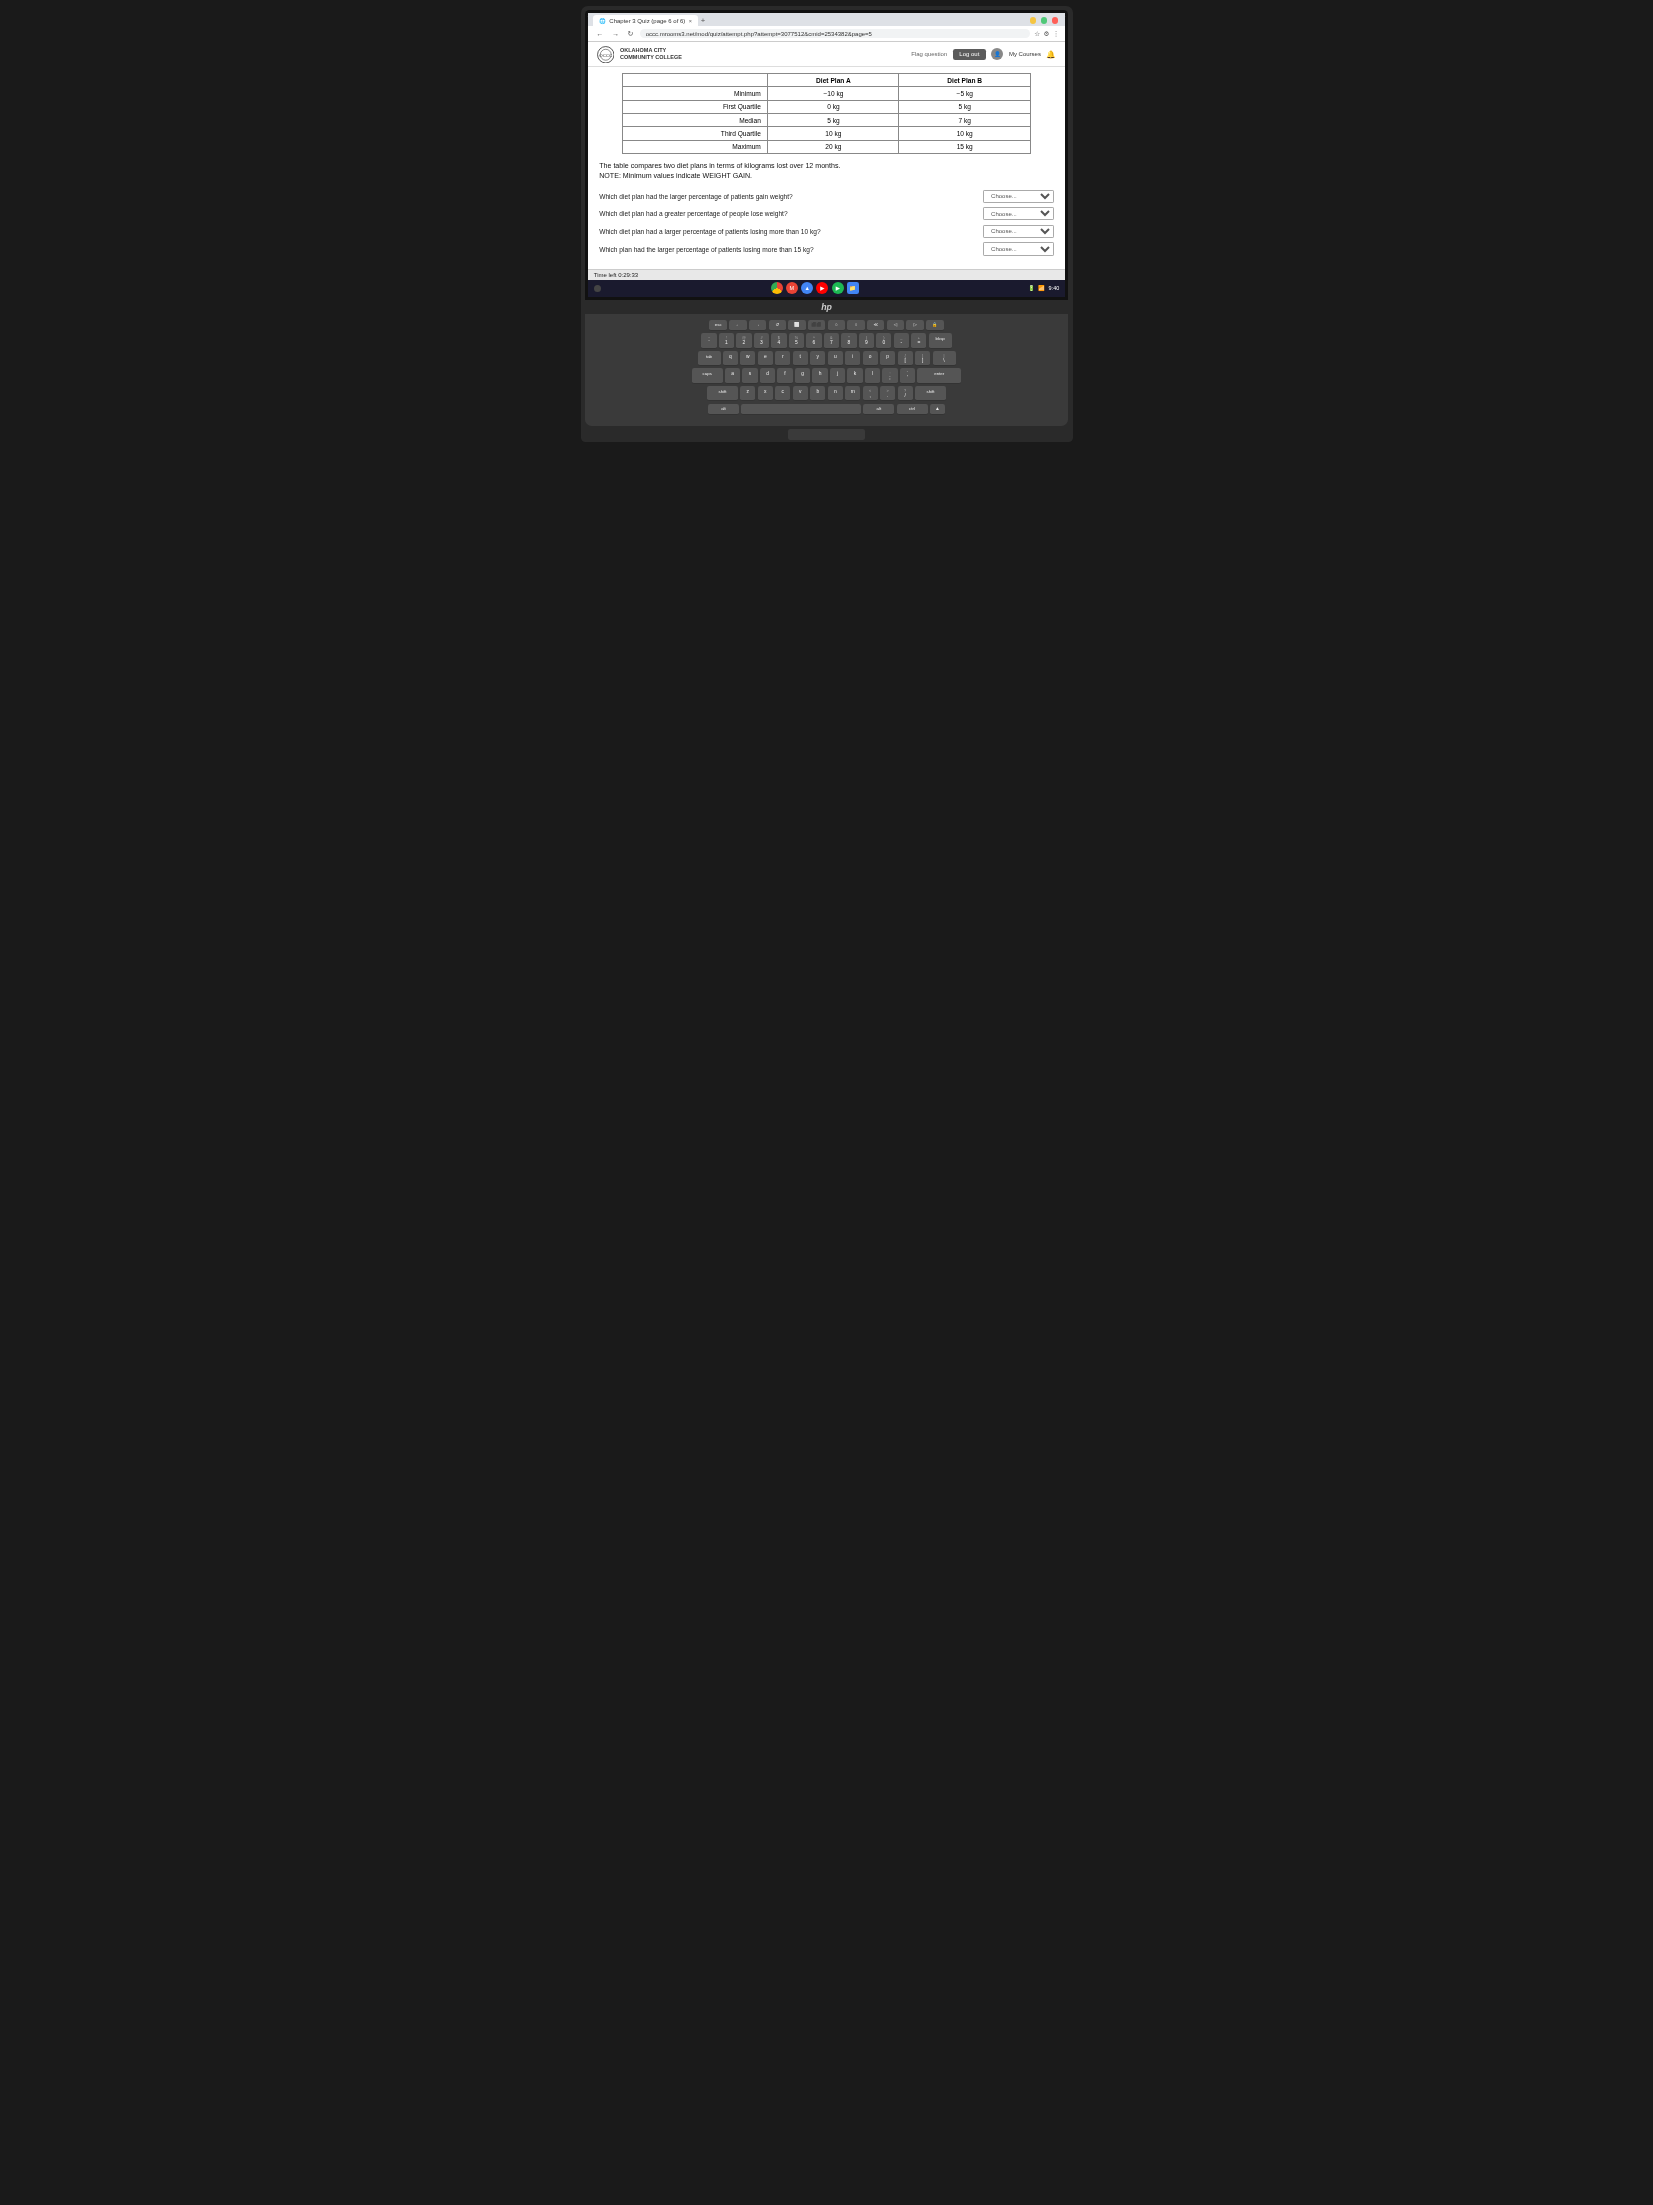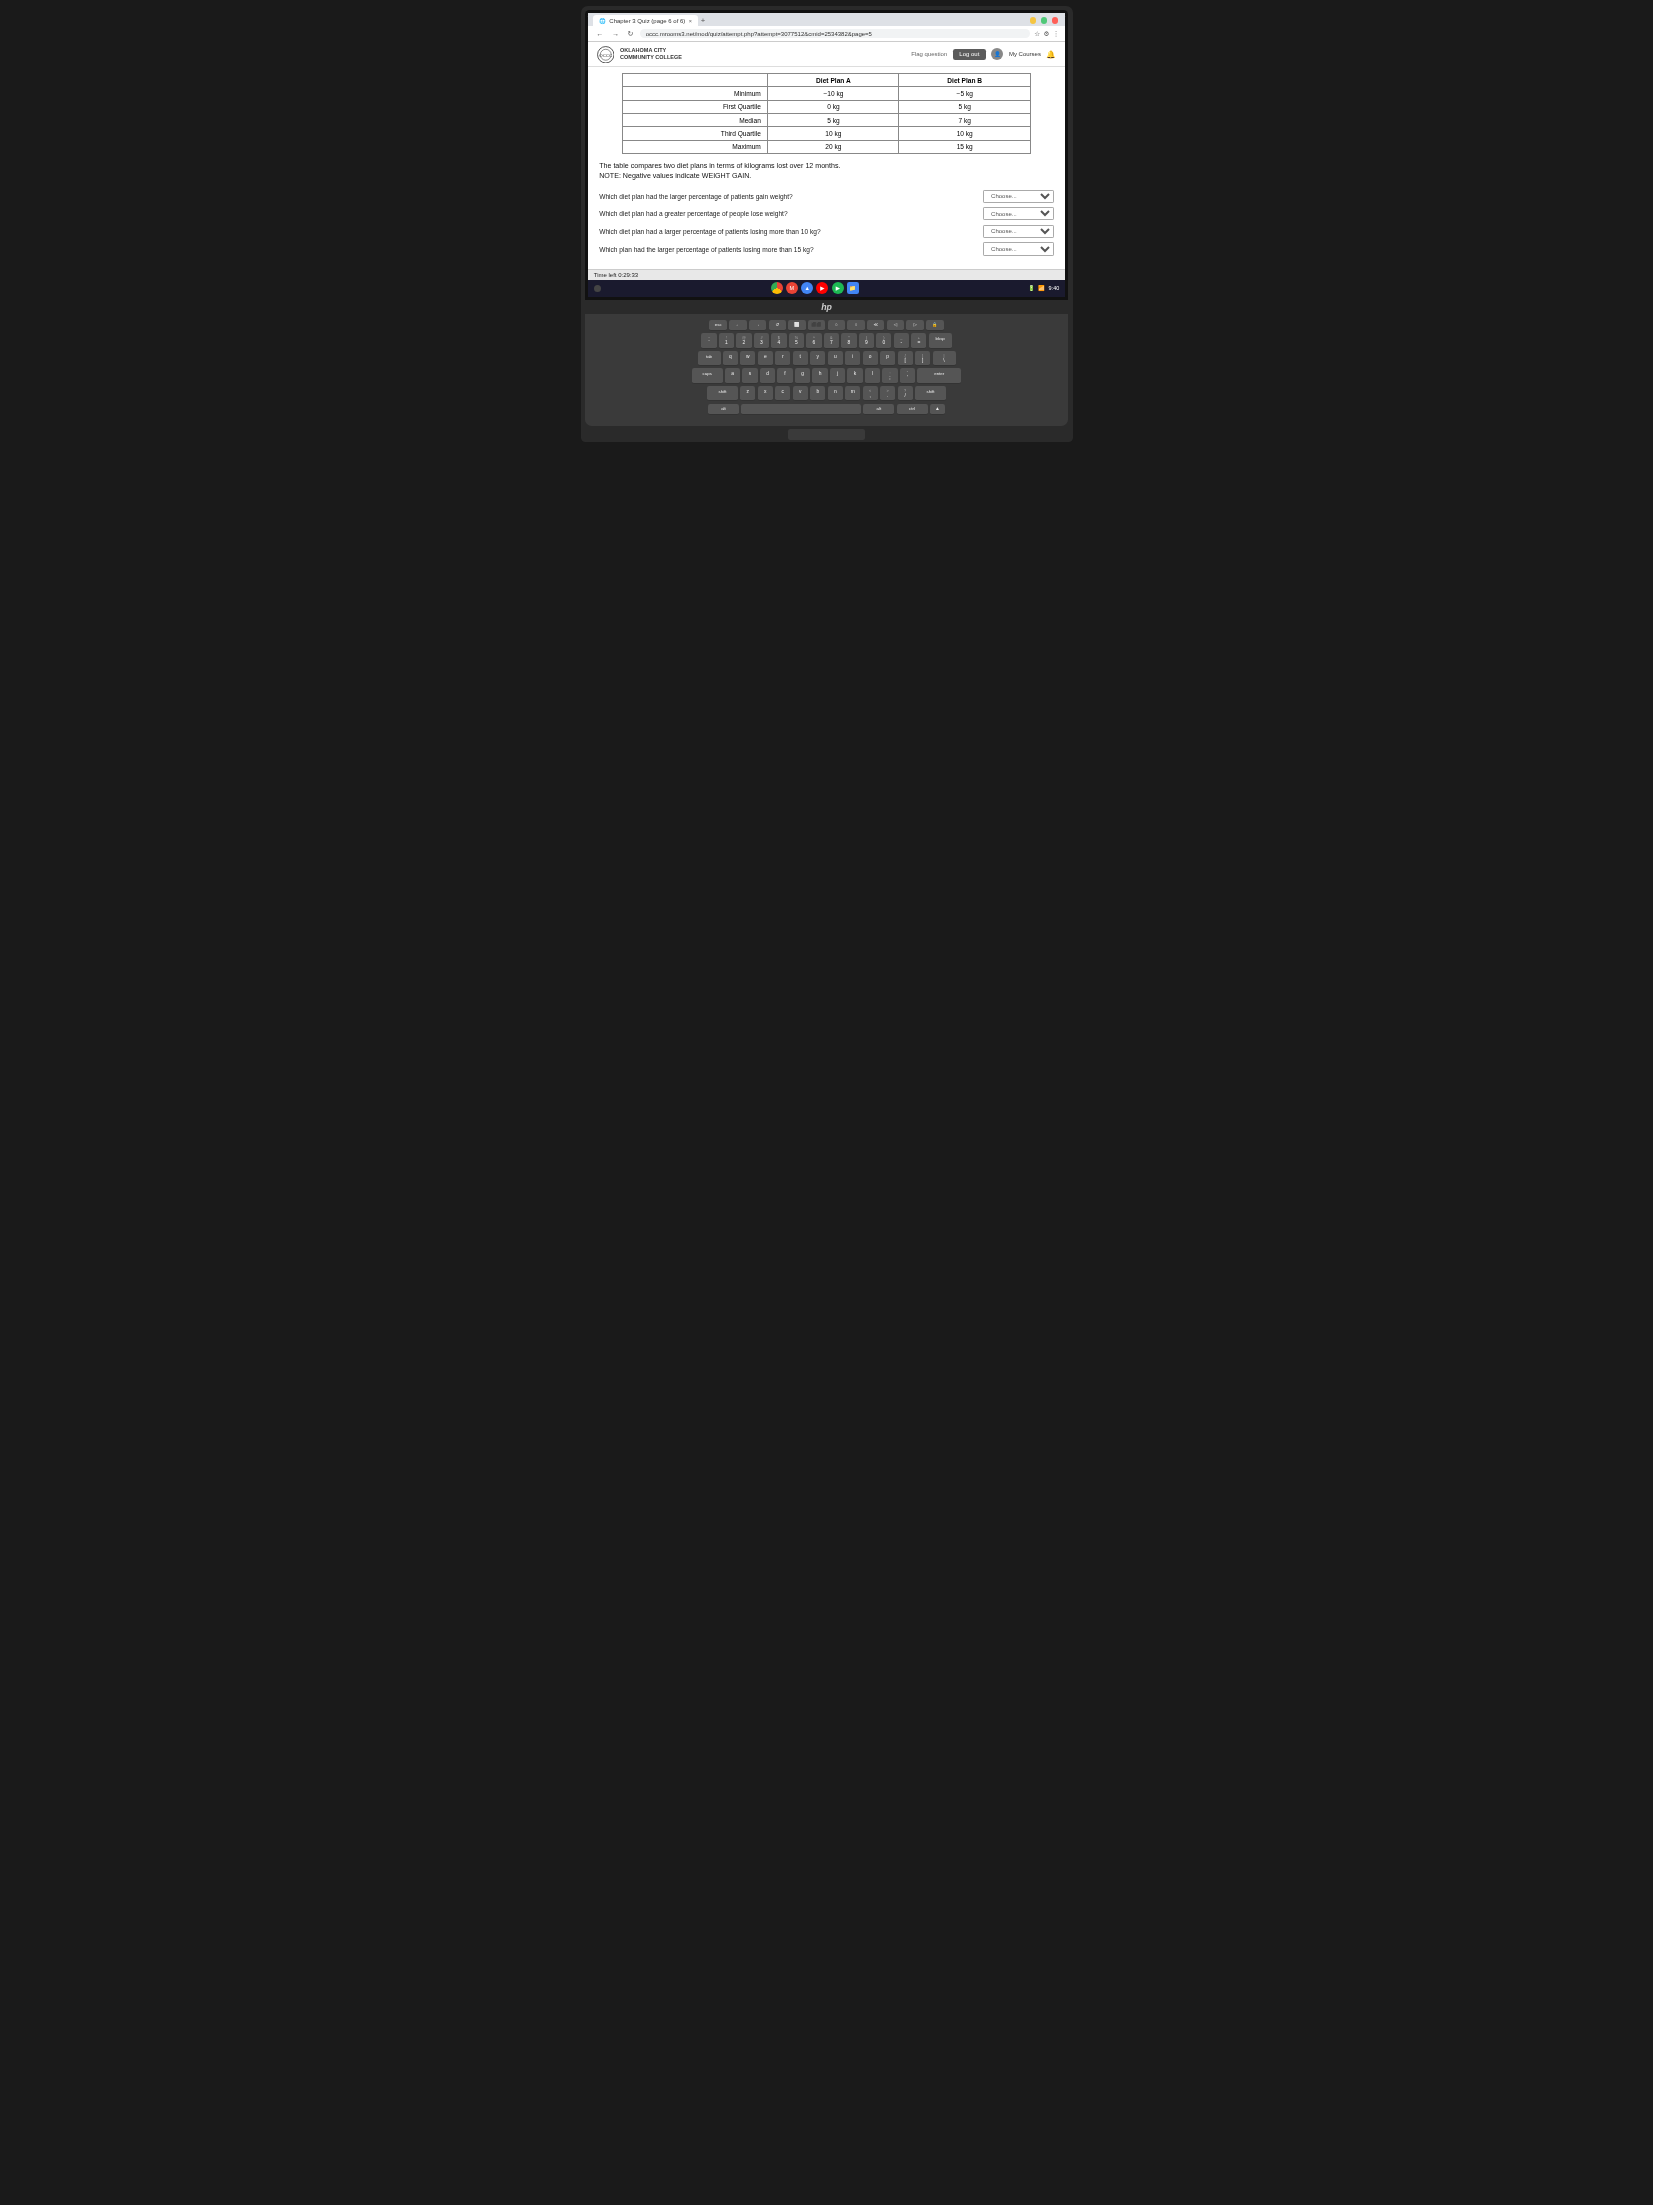--- a/index.html
+++ b/index.html
@@ -470,21 +470,21 @@
               <tr>
                 <td>Maximum</td>
                 <td>20 kg</td>
                 <td>15 kg</td>
               </tr>
             </tbody>
         </table>
 
         <div class="note-text">
           <span>The table compares two diet plans in terms of kilograms lost over 12 months.</span><br>
-          <span>NOTE: Negative values indicate WEIGHT GAIN.</span>
+          <span>NOTE: Minimum values indicate WEIGHT GAIN.</span>
         </div>
 
         <div id="questions-container">
         <div class="question-row">
               <span class="question-label">Which diet plan had the larger percentage of patients gain weight?</span>
               <select class="answer-select"><option value="">Choose...</option><option value="Diet Plan A">Diet Plan A</option><option value="Diet Plan B">Diet Plan B</option></select>
             </div>
             <div class="question-row">
               <span class="question-label">Which diet plan had a greater percentage of people lose weight?</span>
               <select class="answer-select"><option value="">Choose...</option><option value="Diet Plan A">Diet Plan A</option><option value="Diet Plan B">Diet Plan B</option></select>

